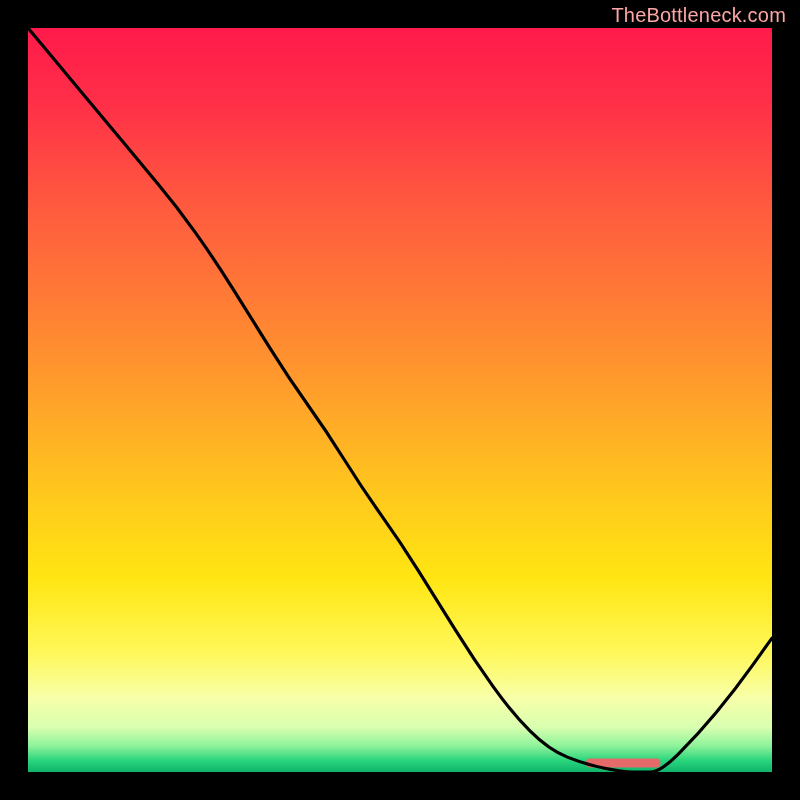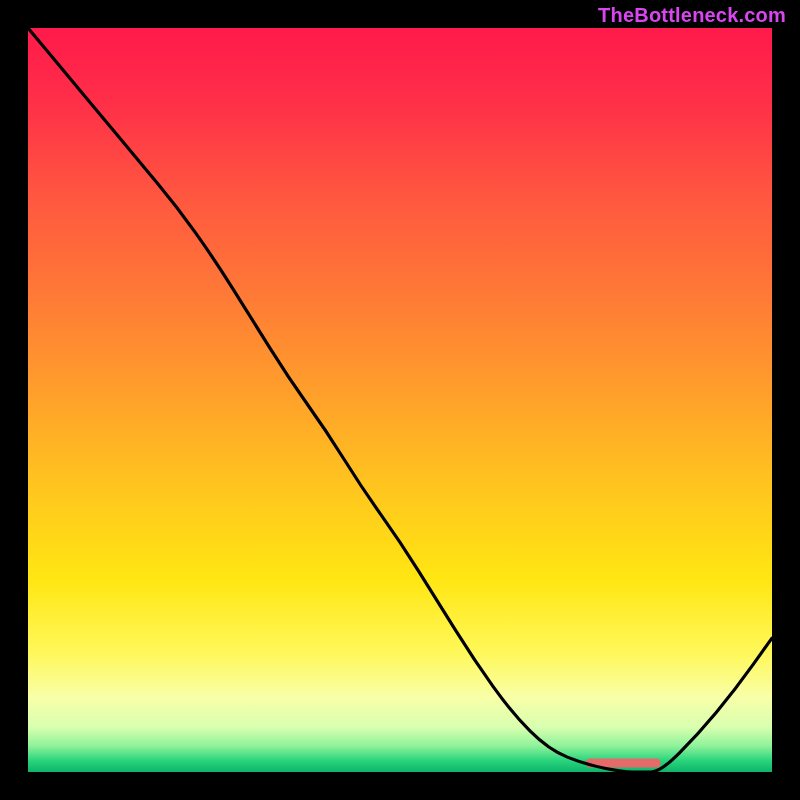--- a/index.html
+++ b/index.html
@@ -14,23 +14,23 @@
   .frame {
     position: relative;
     width: 800px;
     height: 800px;
     background: #000;
   }
   .watermark {
     position: absolute;
     top: 4px;
     right: 14px;
-    color: #d946ef;
+    color: #fca5a5;
     font-size: 20px;
-    font-weight: 700;
+    font-weight: 400;
     letter-spacing: 0.2px;
     z-index: 5;
   }
   .plot {
     position: absolute;
     left: 28px;
     top: 28px;
     width: 744px;
     height: 744px;
     background: #000;

